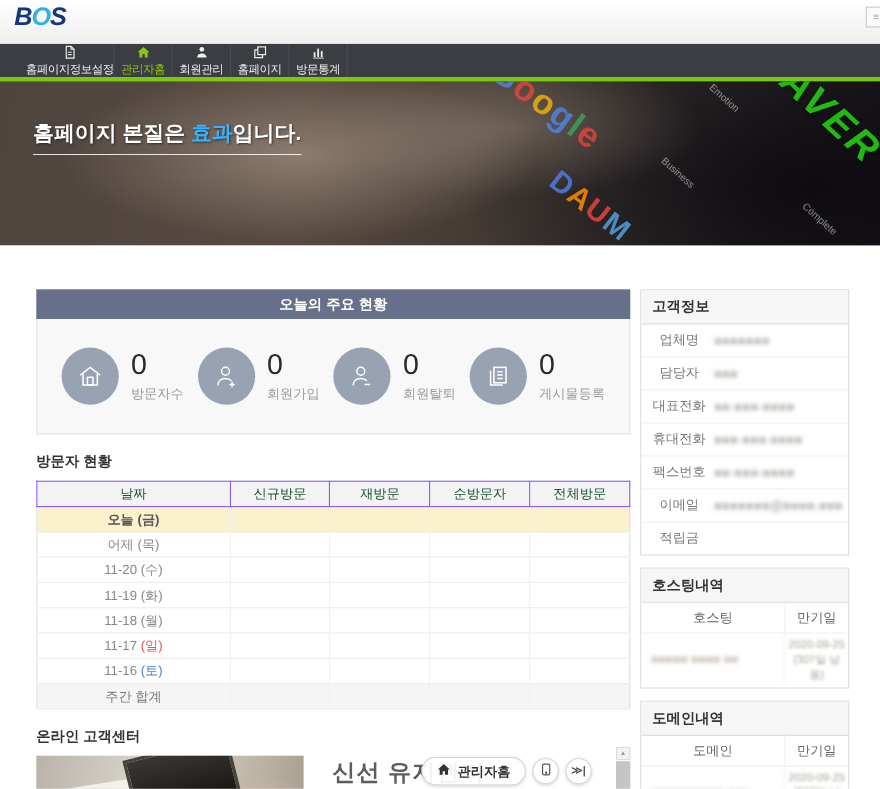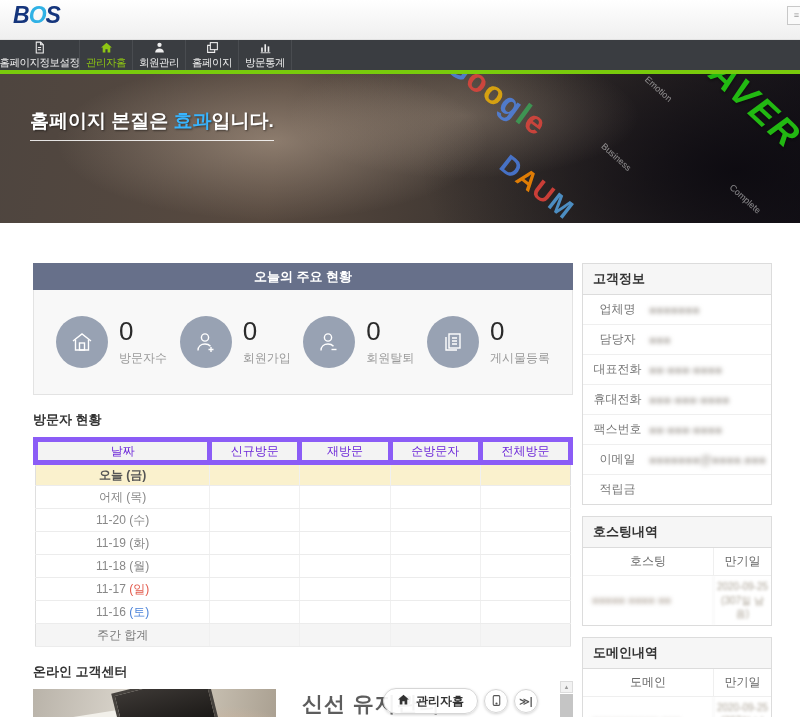--- a/index.html
+++ b/index.html
@@ -7,21 +7,21 @@
   body{position:relative;overflow:hidden;background:#fff;font-family:"Liberation Sans",sans-serif;}
 
   
   .topbar{height:40px;background:linear-gradient(#ffffff,#efefef);position:relative;border-bottom:1px solid #e2e2e2;}
   .logo{position:absolute;left:13px;top:2px;font-size:23px;font-weight:800;font-style:italic;letter-spacing:-1px;cursor:pointer;}
   .logo .lb,.logo .ls{color:#15357c;}
   .logo .lo{color:#2fb1e5;}
   .corner-btn{position:absolute;right:-6px;top:6px;width:19px;height:19px;border:1px solid #c8c8c8;background:#fafafa;color:#9a9a9a;font-size:9px;text-align:center;line-height:17px;cursor:pointer;}
 
   
-  .nav{height:34px;background:#3a3d41;display:flex;border-bottom:4px solid #79ca0c;}
+  .nav{height:34px;background:#3a3d41;display:flex;border-bottom:4px solid #79ca0c;padding-left:24px;}
   .nav-item{width:53px;display:flex;flex-direction:column;align-items:center;justify-content:center;gap:2px;border-right:1px solid #494c50;color:#eeeeee;cursor:pointer;}
   .nav-item.first{width:80px;}
   .nav-item .nav-label{font-size:10.5px;letter-spacing:-0.5px;white-space:nowrap;}
   .nav-item svg{width:13px;height:13px;display:block;}
   .nav-item.active{color:#8ec514;}
 
   
   .hero{height:149px;position:relative;overflow:hidden;background:
     radial-gradient(ellipse 300px 110px at 34% 45%, rgba(206,186,166,.45), rgba(0,0,0,0) 72%),
     radial-gradient(ellipse 250px 90px at 58% 28%, rgba(188,168,148,.35), rgba(0,0,0,0) 70%),
@@ -49,21 +49,21 @@
   .stat{display:flex;align-items:center;gap:11px;}
   .stat-circle{width:52px;height:52px;border-radius:50%;background:#98a2b3;display:flex;align-items:center;justify-content:center;color:#fff;flex:none;}
   .stat-circle svg{width:24px;height:24px;display:block;}
   .stat-num{font-size:26px;color:#2b2b2b;line-height:1;}
   .stat-label{font-size:12px;color:#999;margin-top:6px;}
 
   .section-title{font-size:13px;font-weight:bold;color:#333;margin:16px 0 8px;}
 
   
   table.visitors{width:540px;border-collapse:collapse;font-size:12px;border:1px solid #dfdfdf;}
-  table.visitors th{background:#f3f3f3;color:#6d28d9;font-weight:normal;height:23px;border:5px solid #8b5cf6;}
+  table.visitors th{background:#f3f3f3;color:#14532d;font-weight:normal;height:23px;border:1px solid #8b5cf6;}
   table.visitors td{height:23px;text-align:center;color:#888;border-bottom:1px solid #ececec;border-left:1px solid #f0f0f0;}
   table.visitors td:first-child{border-left:none;}
   tr.highlight td{background:#faf1cd;color:#555;font-weight:bold;}
   tr.footer td{background:#f5f5f5;color:#777;}
 
   
   .center-row{display:flex;margin-top:4px;position:relative;}
   .photo{width:243px;height:62px;flex:none;position:relative;overflow:hidden;background:
     radial-gradient(ellipse 95px 42px at 80% 75%, #cdb49c 0%, rgba(205,180,156,0) 70%),
     radial-gradient(ellipse 60px 28px at 6% 88%, #ddd4c6 0%, rgba(0,0,0,0) 70%),

